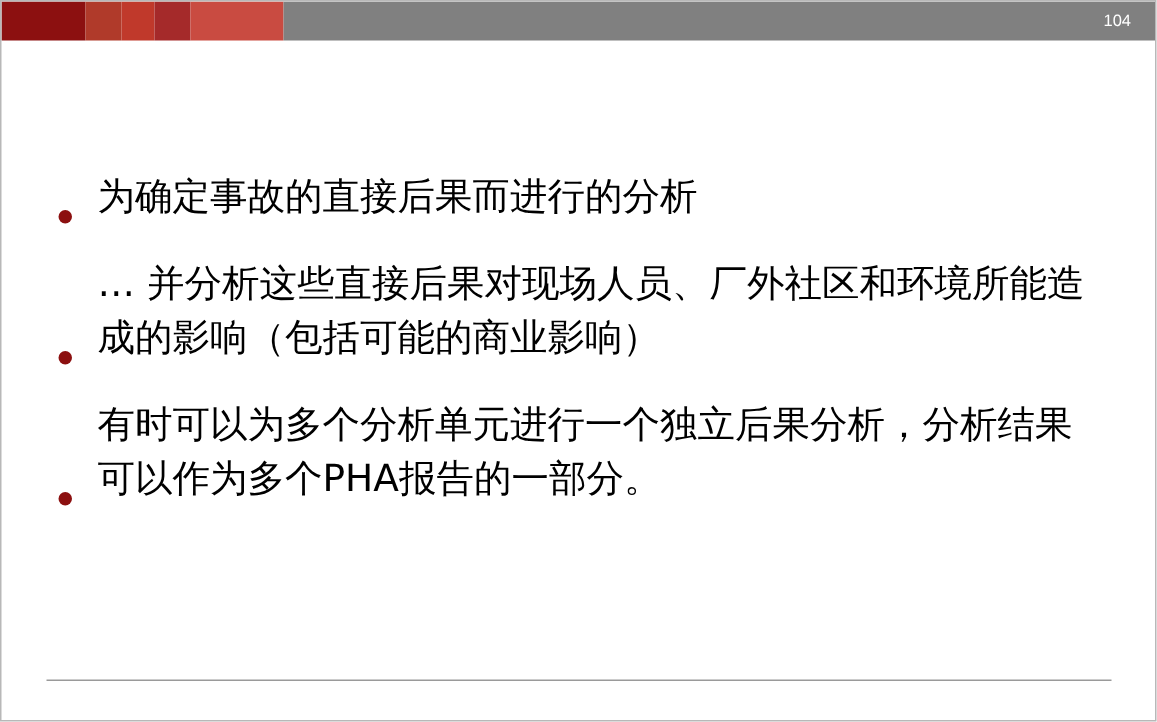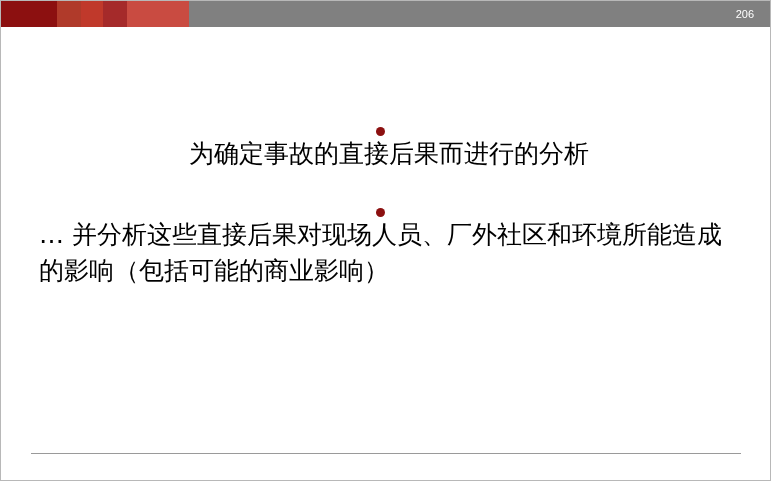--- a/index.html
+++ b/index.html
@@ -64,22 +64,22 @@
   }
 
   .bullet-list {
     position: absolute;
     top: 112px;
     left: 38px;
     width: 700px;
   }
   .bullet-item {
     display: flex;
-    flex-direction: column;
-    align-items: center;
+    flex-direction: row;
+    align-items: flex-end;
     margin-bottom: 22px;
   }
   .bullet-marker {
     flex: 0 0 auto;
     width: 26px;
     padding-top: 14px;
   }
   .bullet-dot {
     display: block;
     width: 9px;
@@ -110,37 +110,43 @@
 
   <div class="top-bar">
     <div class="bar-seg seg1"></div>
     <div class="bar-seg seg2"></div>
     <div class="bar-seg seg3"></div>
     <div class="bar-seg seg4"></div>
     <div class="bar-seg seg5"></div>
     <div class="bar-seg seg6"></div>
   </div>
 
-  <div class="page-number">206</div>
+  <div class="page-number">104</div>
 
 
   <div class="bullet-list">
 
     <div class="bullet-item">
       <div class="bullet-marker">
         <span class="bullet-dot"></span>
       </div>
       <div class="bullet-text">为确定事故的直接后果而进行的分析</div>
     </div>
 
     <div class="bullet-item">
       <div class="bullet-marker">
         <span class="bullet-dot"></span>
       </div>
       <div class="bullet-text">… 并分析这些直接后果对现场人员、厂外社区和环境所能造成的影响（包括可能的商业影响）</div>
     </div>
 
+    <div class="bullet-item">
+      <div class="bullet-marker">
+        <span class="bullet-dot"></span>
+      </div>
+      <div class="bullet-text">有时可以为多个分析单元进行一个独立后果分析，分析结果可以作为多个PHA报告的一部分。</div>
+    </div>
 
   </div>
 
   <div class="bottom-rule"></div>
 
 </div>
 
 </body></html>

